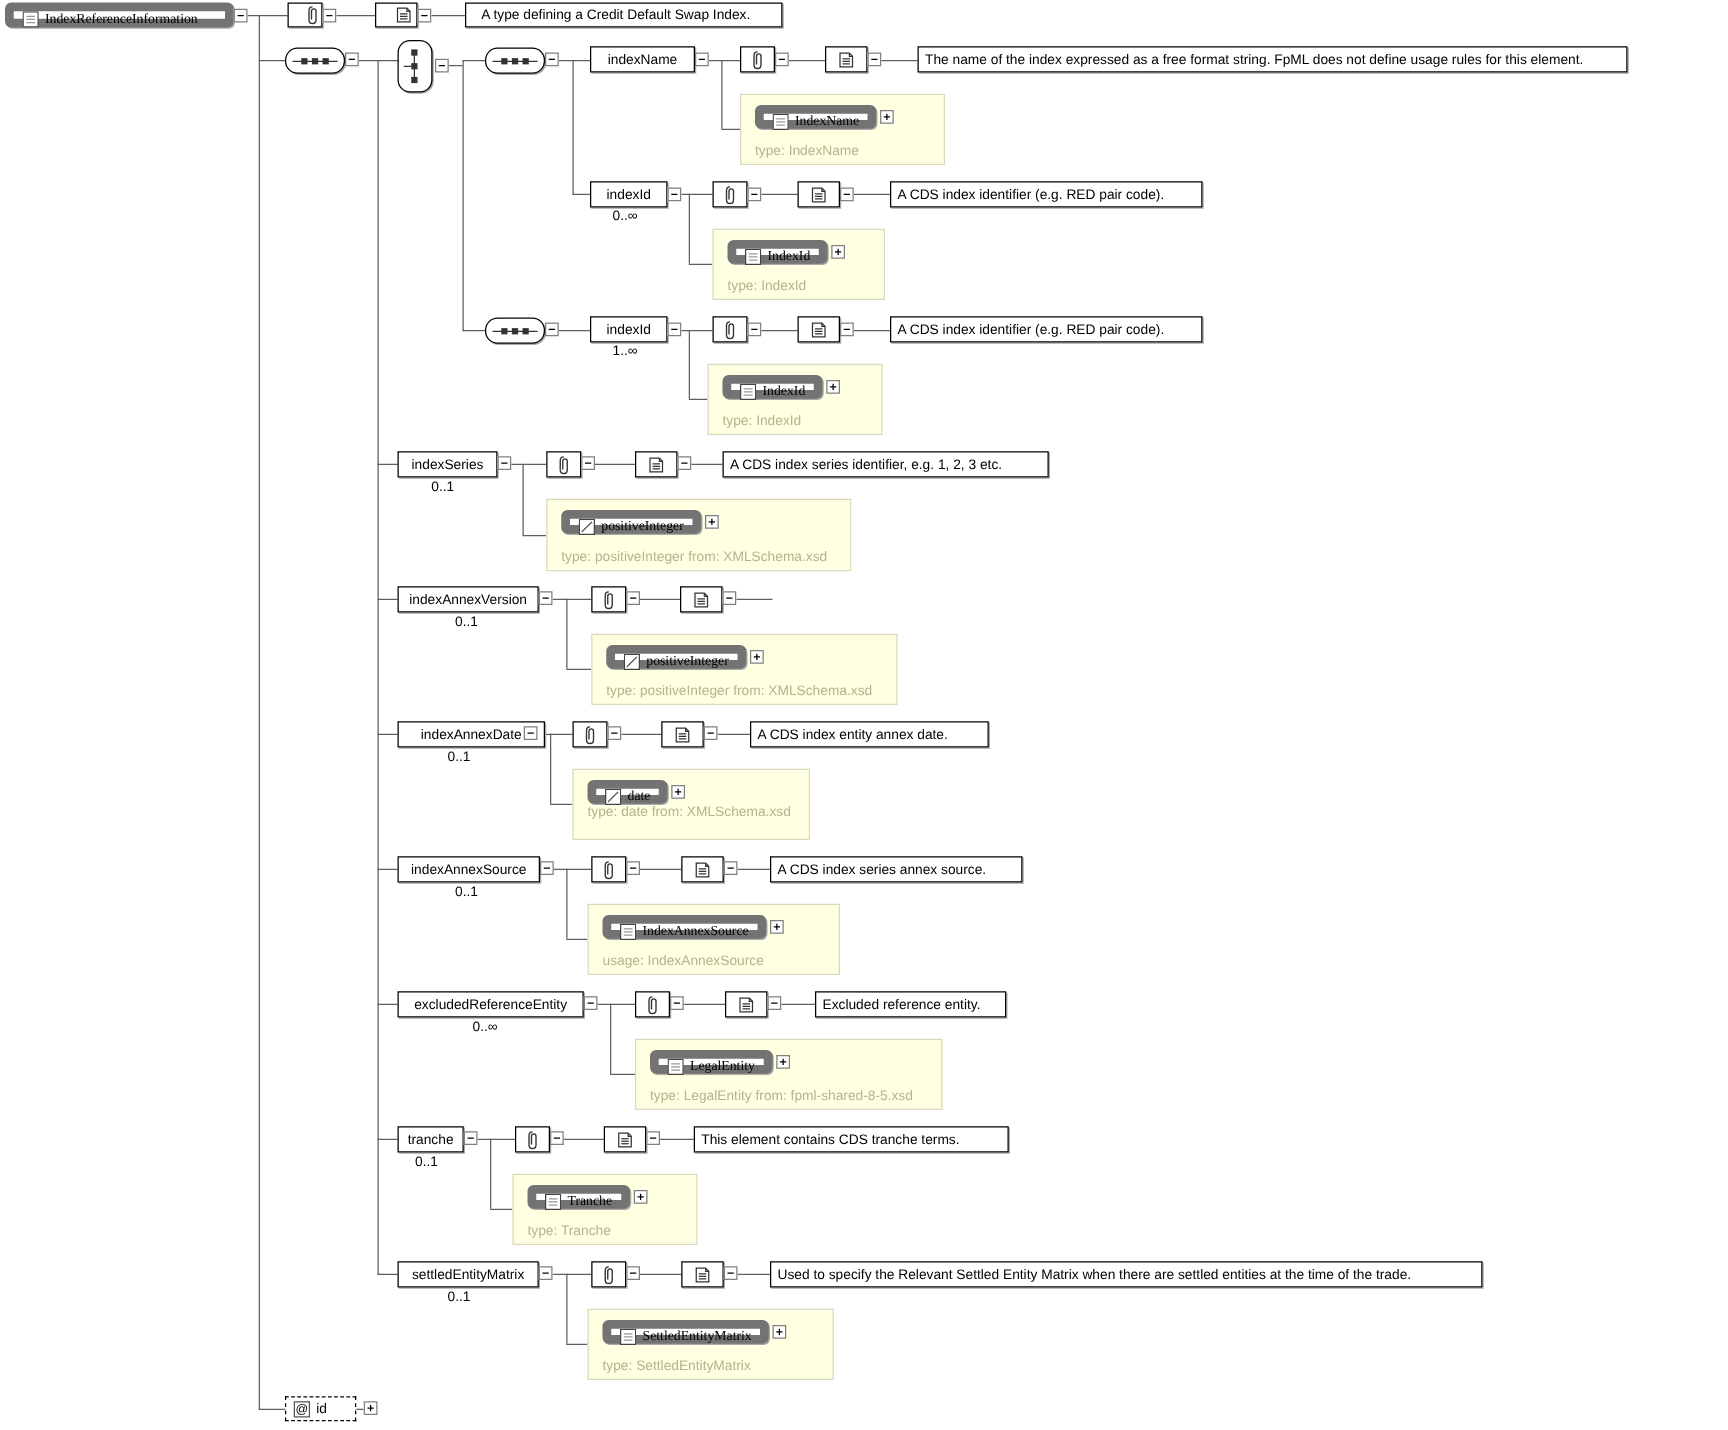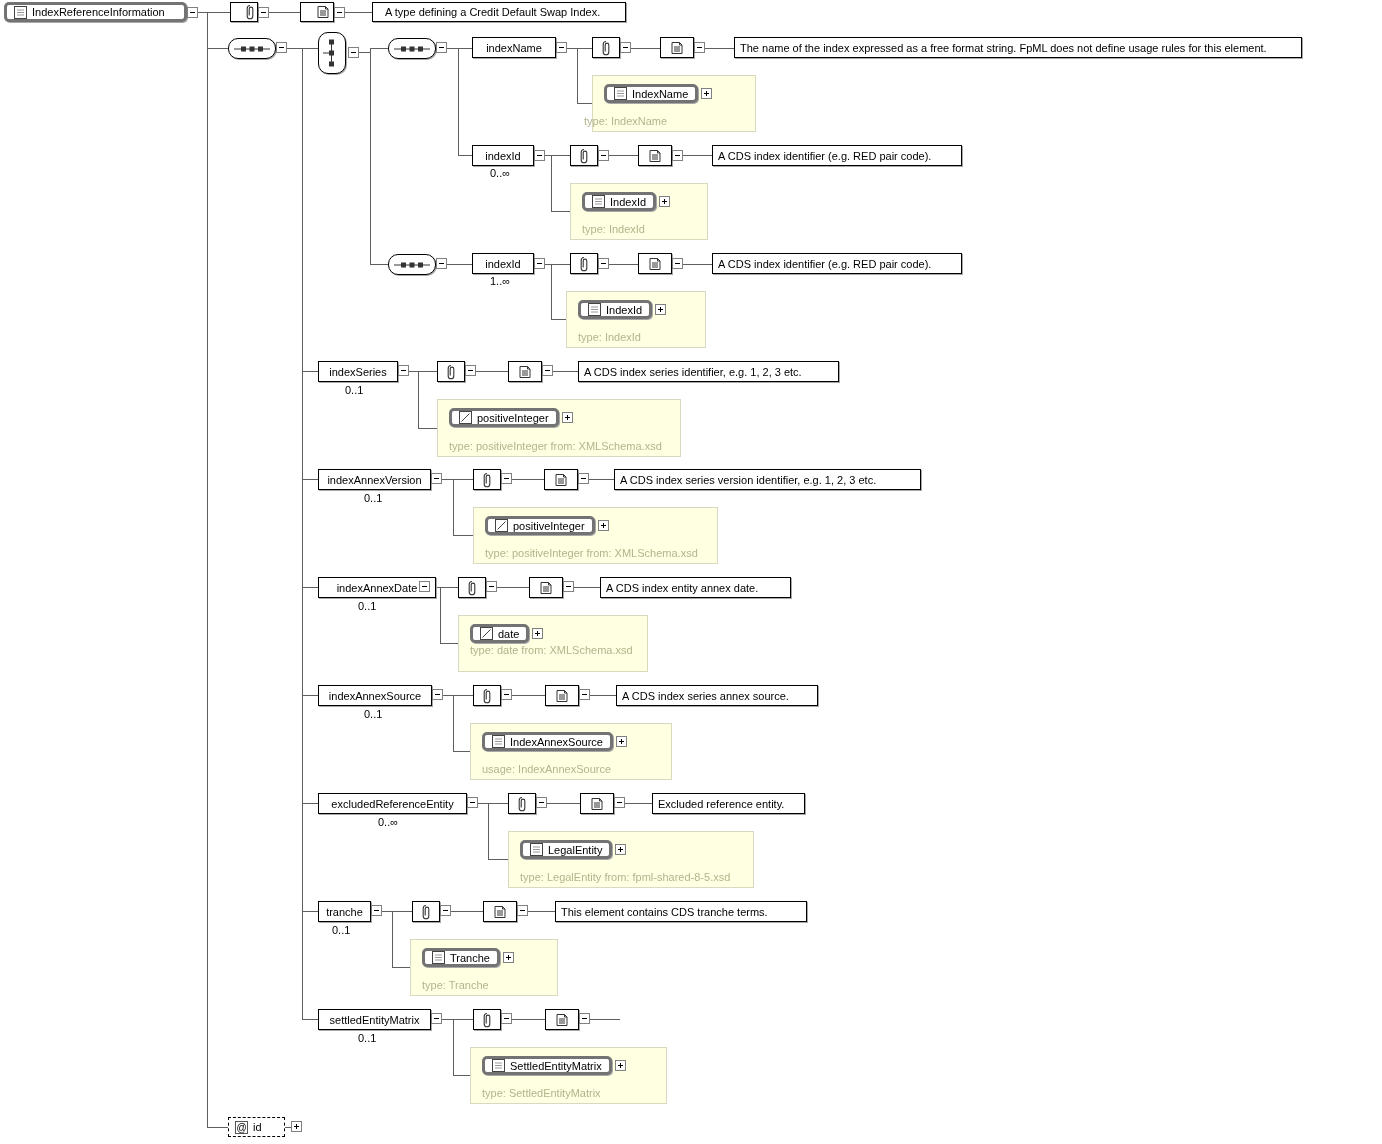--- a/index.html
+++ b/index.html
@@ -26,23 +26,23 @@
          box-shadow:1px 1px 0 #a8a8a8; }
 
   .pm { position:absolute; width:11px; height:11px; border:1px solid #808080; background:#fff; box-sizing:border-box; }
   .pm::before { content:""; position:absolute; left:2px; right:2px; top:4px; height:1px; background:#000; }
   .pm.plus::after { content:""; position:absolute; top:2px; bottom:2px; left:4px; width:1px; background:#000; }
 
   .panel { position:absolute; background:#ffffe1; border:1px solid #d9d9c2; box-sizing:border-box; }
   .tnote { position:absolute; color:#b4b48e; white-space:nowrap; }
   .occ   { position:absolute; color:#000; white-space:nowrap; }
 
-  .pill { height:19px; border:3px solid #737373; border-radius:5px; background:#fff;
-          display:flex; align-items:center; gap:5px; padding:0 7px; box-sizing:border-box;
-          white-space:nowrap; box-shadow:1px 1px 0 #a8a8a8; }
+  .pill { height:19px; border:7px solid #737373; border-radius:5px; background:#fff;
+          display:flex; align-items:flex-start; gap:5px; padding:0 7px; box-sizing:border-box;
+          white-space:nowrap; box-shadow:1px 1px 0 #a8a8a8;font-family:Liberation Serif, serif; }
   .pillrow { position:absolute; display:flex; align-items:center; gap:3px; }
   .pillrow .pm { position:relative; flex:0 0 auto; }
 
   .attr { position:absolute; height:20px; border:1px dashed #000; background:#fff;
           display:flex; align-items:center; gap:5px; padding:0 6px; box-sizing:border-box; }
   .atg { display:inline-flex; width:13px; height:13px; border:1px solid #555; align-items:center;
          justify-content:center; font-size:10px; box-sizing:border-box; }
   svg { display:block; }
 </style>
 </head>
@@ -244,21 +244,21 @@
   <div class="panel" style="left:592px;top:75px;width:164px;height:57px"></div>
   <div class="pillrow" style="left:604px;top:84px">
     <span class="pill">
         <svg width="13" height="13">
           <use href="#i-elem"></use>
         </svg>
         <span>IndexName</span>
       </span>
     <span class="pm plus"></span>
   </div>
-  <div class="tnote" style="left:584px;top:115px">type: IndexName</div>
+  <div class="tnote" style="left:604px;top:115px">type: IndexName</div>
 
   <div class="ebox" style="left:472px;top:145px;width:62px">indexId</div>
   <div class="occ" style="left:490px;top:167px">0..∞</div>
   <div class="pm" style="left:534px;top:150px"></div>
   <div class="ibox" style="left:570px;top:145px">
       <svg width="12" height="16">
         <use href="#i-clip"></use>
       </svg>
     </div>
   <div class="pm" style="left:598px;top:150px"></div>
@@ -345,21 +345,20 @@
         <use href="#i-clip"></use>
       </svg>
     </div>
   <div class="pm" style="left:501px;top:473px"></div>
   <div class="ibox dibox" style="left:544px;top:469px">
       <svg width="16" height="16">
         <use href="#i-doc"></use>
       </svg>
     </div>
   <div class="pm" style="left:578px;top:473px"></div>
-  <div class="dbox" style="left:614px;top:469px;width:307px">A CDS index series version identifier, e.g. 1, 2, 3 etc.</div>
   <div class="panel" style="left:473px;top:507px;width:245px;height:57px"></div>
   <div class="pillrow" style="left:485px;top:516px">
     <span class="pill">
         <svg width="13" height="13">
           <use href="#i-simple"></use>
         </svg>
         <span>positiveInteger</span>
       </span>
     <span class="pm plus"></span>
   </div>
@@ -485,20 +484,21 @@
         <use href="#i-clip"></use>
       </svg>
     </div>
   <div class="pm" style="left:501px;top:1013px"></div>
   <div class="ibox dibox" style="left:545px;top:1009px">
       <svg width="16" height="16">
         <use href="#i-doc"></use>
       </svg>
     </div>
   <div class="pm" style="left:579px;top:1013px"></div>
+  <div class="dbox" style="left:616px;top:1009px;width:570px">Used to specify the Relevant Settled Entity Matrix when there are settled entities at the time of the trade.</div>
   <div class="panel" style="left:470px;top:1047px;width:197px;height:57px"></div>
   <div class="pillrow" style="left:482px;top:1056px">
     <span class="pill">
         <svg width="13" height="13">
           <use href="#i-elem"></use>
         </svg>
         <span>SettledEntityMatrix</span>
       </span>
     <span class="pm plus"></span>
   </div>

